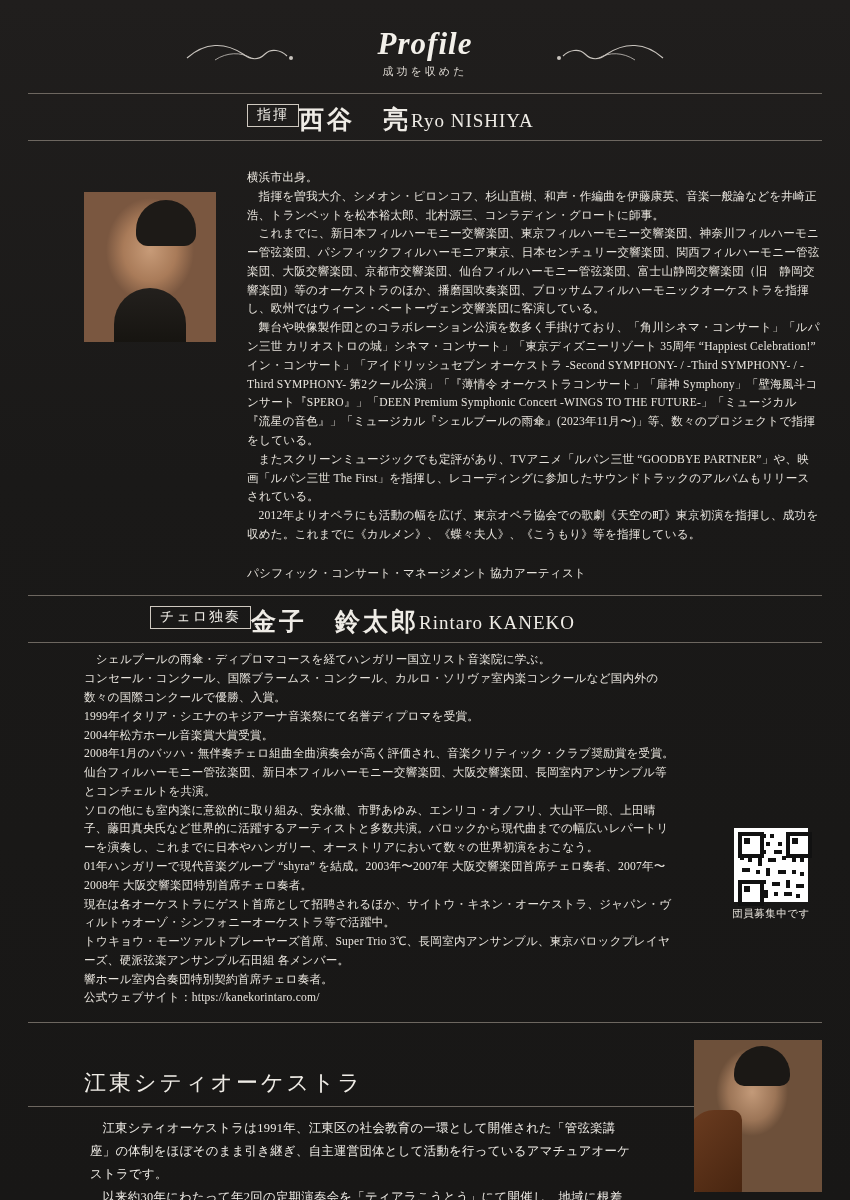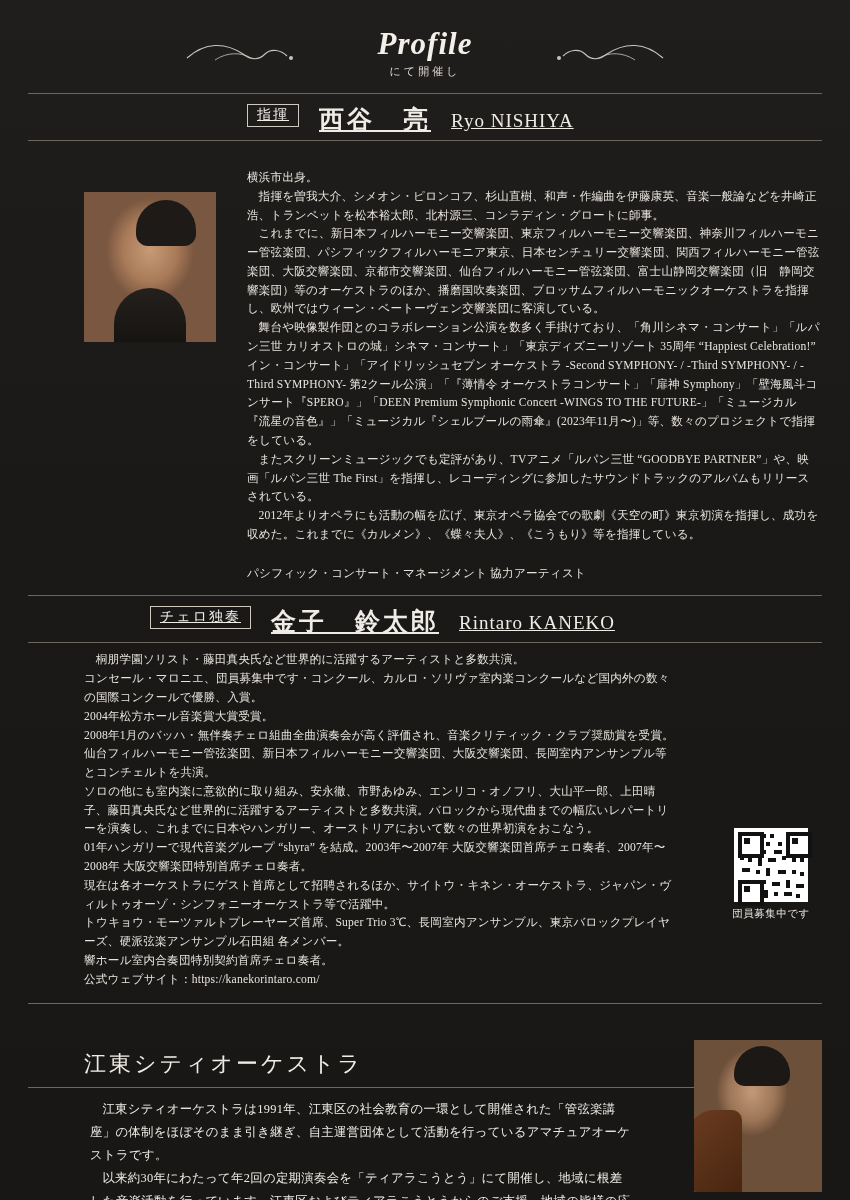--- a/index.html
+++ b/index.html
@@ -43,24 +43,23 @@
   }
   .flourish.left{left:185px;}
   .flourish.right{right:185px;}
 
   
   .sec{position:relative;}
   .rule{
     height:1px;background:#6d6760;margin:0 28px;
   }
   .name-row{
-    display:flex;align-items:flex-end;gap:20px;
+    display:flex;align-items:flex-end;gap:0;
     padding-left:247px;
     padding-top:10px;
-    text-decoration:underline;
   }
   .role-box{
     border:1px solid #cfc9c0;
     font-size:14px;
     padding:3px 9px 4px 9px;
     letter-spacing:2px;
     line-height:1;
     margin-bottom:5px;
     white-space:nowrap;
   }
@@ -168,21 +167,21 @@
       <path d="M2 20 C20 4, 40 4, 58 16 C66 22, 74 22, 80 16 C86 10, 96 12, 102 18" fill="none" stroke="#e6e1da" stroke-width="1.1"></path>
       <path d="M30 22 C42 14, 56 14, 66 20" fill="none" stroke="#e6e1da" stroke-width="0.8"></path>
       <circle cx="106" cy="20" r="2" fill="#e6e1da"></circle>
     </svg>
     <svg class="flourish right" viewBox="0 0 120 28">
       <path d="M118 20 C100 4, 80 4, 62 16 C54 22, 46 22, 40 16 C34 10, 24 12, 18 18" fill="none" stroke="#e6e1da" stroke-width="1.1"></path>
       <path d="M90 22 C78 14, 64 14, 54 20" fill="none" stroke="#e6e1da" stroke-width="0.8"></path>
       <circle cx="14" cy="20" r="2" fill="#e6e1da"></circle>
     </svg>
     <div class="profile-title">Profile</div>
-    <div class="profile-sub">にて開催し</div>
+    <div class="profile-sub">成功を収めた</div>
   </div>
 
   <div class="rule" style="margin-top:14px;"></div>
 
   <div class="sec">
     <div class="photo photo-conductor"></div>
 
     <div class="name-row">
       <div class="role-box">指揮</div>
       <div class="name-jp">西谷　亮</div>
@@ -207,22 +206,23 @@
     <div class="photo photo-cello"></div>
 
     <div class="name-row cello-head">
       <div class="role-box">チェロ独奏</div>
       <div class="name-jp">金子　鈴太郎</div>
       <div class="name-en">Rintaro KANEKO</div>
     </div>
     <div class="name-underline"></div>
 
     <div class="cello-body body-text">
-      <p>　桐朋学園ソリスト・藤田真央氏など世界的に活躍するアーティストと多数共演。</p>
-      <p>コンセール・マロニエ、団員募集中です・コンクール、カルロ・ソリヴァ室内楽コンクールなど国内外の数々の国際コンクールで優勝、入賞。</p>
+      <p>　シェルブールの雨傘・ディプロマコースを経てハンガリー国立リスト音楽院に学ぶ。</p>
+      <p>コンセール・コンクール、国際ブラームス・コンクール、カルロ・ソリヴァ室内楽コンクールなど国内外の数々の国際コンクールで優勝、入賞。</p>
+      <p>1999年イタリア・シエナのキジアーナ音楽祭にて名誉ディプロマを受賞。</p>
       <p>2004年松方ホール音楽賞大賞受賞。</p>
       <p>2008年1月のバッハ・無伴奏チェロ組曲全曲演奏会が高く評価され、音楽クリティック・クラブ奨励賞を受賞。</p>
       <p>仙台フィルハーモニー管弦楽団、新日本フィルハーモニー交響楽団、大阪交響楽団、長岡室内アンサンブル等とコンチェルトを共演。</p>
       <p>ソロの他にも室内楽に意欲的に取り組み、安永徹、市野あゆみ、エンリコ・オノフリ、大山平一郎、上田晴子、藤田真央氏など世界的に活躍するアーティストと多数共演。バロックから現代曲までの幅広いレパートリーを演奏し、これまでに日本やハンガリー、オーストリアにおいて数々の世界初演をおこなう。</p>
       <p>01年ハンガリーで現代音楽グループ “shyra” を結成。2003年〜2007年 大阪交響楽団首席チェロ奏者、2007年〜2008年 大阪交響楽団特別首席チェロ奏者。</p>
       <p>現在は各オーケストラにゲスト首席として招聘されるほか、サイトウ・キネン・オーケストラ、ジャパン・ヴィルトゥオーゾ・シンフォニーオーケストラ等で活躍中。</p>
       <p>トウキョウ・モーツァルトプレーヤーズ首席、Super Trio 3℃、長岡室内アンサンブル、東京バロックプレイヤーズ、硬派弦楽アンサンブル石田組 各メンバー。</p>
       <p>響ホール室内合奏団特別契約首席チェロ奏者。</p>
       <p>公式ウェブサイト：https://kanekorintaro.com/</p>
     </div>

